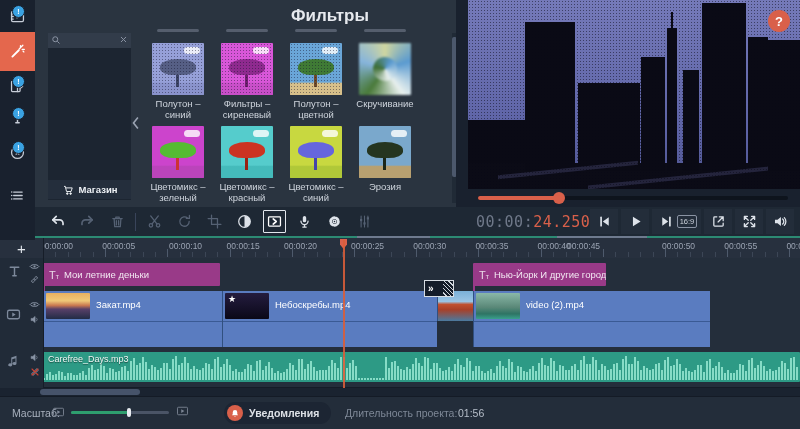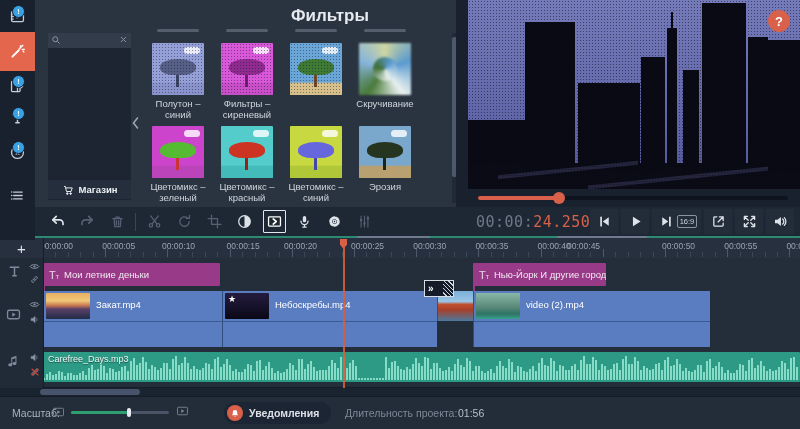--- a/index.html
+++ b/index.html
@@ -252,20 +252,21 @@
           <div class="flabel">Фильтры – сиреневый</div>
         </div>
         <div class="blurbar" style="left: 191px;"></div>
         <div class="fcard" style="left: 247px; top: 43px;">
           <div class="fthumb dotted" style="background: linear-gradient(rgb(106, 166, 216), rgb(106, 166, 216) 75%, rgb(216, 192, 138) 78%);">
             <span class="tree-cloud"></span>
             <span class="tree-ground" style="background: rgb(216, 192, 138);"></span>
             <span class="tree-trunk" style="background: rgb(110, 74, 42);"></span>
             <span class="tree-canopy" style="background: rgb(63, 122, 53);"></span>
           </div>
+          <div class="flabel">Полутон – цветной</div>
         </div>
         <div class="blurbar" style="left: 260px;"></div>
         <div class="fcard" style="left: 316px; top: 43px;">
           <div class="fthumb swirl"></div>
           <div class="flabel">Скручивание</div>
         </div>
         <div class="blurbar" style="left: 329px;"></div>
         <div class="fcard" style="left: 109px; top: 126px;">
           <div class="fthumb" style="background: linear-gradient(rgb(204, 68, 204), rgb(204, 68, 204) 75%, rgb(187, 68, 187) 78%);">
             <span class="tree-cloud"></span>
@@ -550,21 +551,21 @@
         <div class="tick" style="left: 702.3px; top: 14px; height: 5px;"></div>
         <div class="tick" style="left: 714.8px; top: 14px; height: 5px;"></div>
         <div class="tick mj" style="left: 727.2px; top: 11px; height: 8px;"></div>
         <div class="tick" style="left: 739.6px; top: 14px; height: 5px;"></div>
         <div class="tick" style="left: 752.1px; top: 14px; height: 5px;"></div>
         <div class="tick" style="left: 764.5px; top: 14px; height: 5px;"></div>
         <div class="tick" style="left: 777px; top: 14px; height: 5px;"></div>
         <div class="tick mj" style="left: 789.4px; top: 11px; height: 8px;"></div>
         <span class="rlab" style="left: 40px;">00:00:00</span>
         <span class="rlab" style="left: 102.2px;">00:00:05</span>
-        <span class="rlab" style="left: 162px;">00:00:10</span>
+        <span class="rlab" style="left: 169px;">00:00:10</span>
         <span class="rlab" style="left: 226.6px;">00:00:15</span>
         <span class="rlab" style="left: 284px;">00:00:20</span>
         <span class="rlab" style="left: 351px;">00:00:25</span>
         <span class="rlab" style="left: 413.2px;">00:00:30</span>
         <span class="rlab" style="left: 475.4px;">00:00:35</span>
         <span class="rlab" style="left: 537.6px;">00:00:40</span>
         <span class="rlab" style="left: 567px;">00:00:45</span>
         <span class="rlab" style="left: 662px;">00:00:50</span>
         <span class="rlab" style="left: 724.2px;">00:00:55</span>
         <span class="rlab" style="left: 786.4px;">00:01:00</span>

